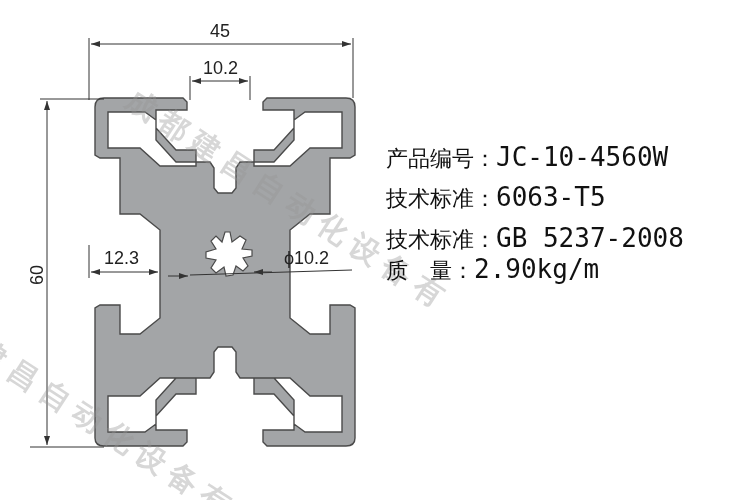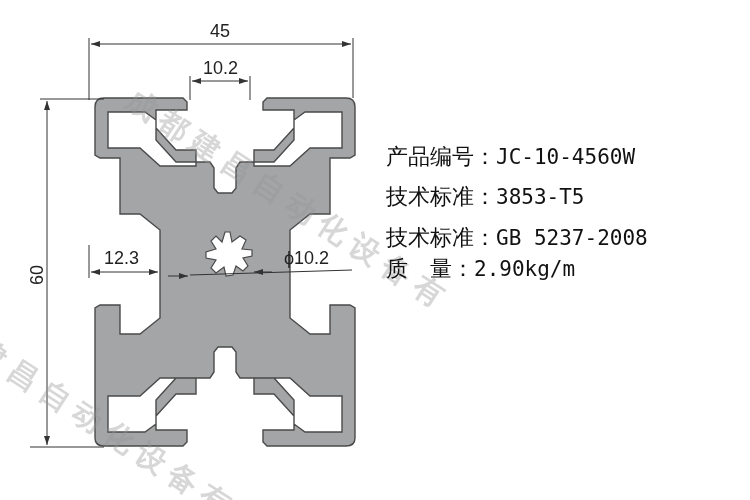--- a/index.html
+++ b/index.html
@@ -3,21 +3,21 @@
 <meta charset="utf-8">
 <style>
   html, body { margin: 0; padding: 0; background: #ffffff; }
   body { width: 750px; height: 500px; position: relative; overflow: hidden; font-family: "DejaVu Sans", sans-serif; }
   #stage { position: absolute; left: 0; top: 0; width: 750px; height: 500px; }
   .dim-text { font-family: "Liberation Sans", sans-serif; font-size: 18px; fill: #222; }
   .specs { position: absolute; left: 386px; top: 140px; }
   .spec-row { position: absolute; left: 0; white-space: nowrap; font-size: 22px; color: #111; height: 34px; line-height: 34px; }
   .spec-label { font-family: Liberation Serif, serif; display: inline-block; }
   .spec-colon { font-family: "DejaVu Serif", serif; display: inline-block; width: 22px; text-align: center; }
-  .spec-value { font-family: "DejaVu Sans Mono", monospace; display: inline-block; font-size: 21px; letter-spacing: 0px; }
+  .spec-value { font-family: "DejaVu Sans Mono", monospace; display: inline-block; font-size: 26px; letter-spacing: 0px; }
   .wm { position: absolute; font-family: "DejaVu Serif", serif; font-weight: bold; font-size: 30px; color: rgba(150,150,150,0.38); white-space: nowrap; transform-origin: 0 0; letter-spacing: 8px; pointer-events: none; }
 </style>
 </head>
 <body>
 
 <svg id="stage" viewBox="0 0 750 500" xmlns="http://www.w3.org/2000/svg">
   <defs>
     <marker id="arr" markerWidth="10" markerHeight="8" refX="9" refY="4" orient="auto-start-reverse" markerUnits="userSpaceOnUse">
       <path d="M0,1 L9,4 L0,7 Z" fill="#333"></path>
     </marker>
@@ -69,21 +69,21 @@
 </svg>
 
 <div class="wm" style="left:140px; top:80px; transform: rotate(33deg);">成都建昌自动化设备有</div>
 <div class="wm" style="left:-10px; top:330px; transform: rotate(33deg);">建昌自动化设备有限公司</div>
 
 <div class="specs">
   <div class="spec-row" style="top:0px;">
     <span class="spec-label">产品编号</span><span class="spec-colon">：</span><span class="spec-value">JC-10-4560W</span>
   </div>
   <div class="spec-row" style="top:40px;">
-    <span class="spec-label">技术标准</span><span class="spec-colon">：</span><span class="spec-value">3853-T5</span>
+    <span class="spec-label">技术标准</span><span class="spec-colon">：</span><span class="spec-value">6063-T5</span>
   </div>
   <div class="spec-row" style="top:81px;">
     <span class="spec-label">技术标准</span><span class="spec-colon">：</span><span class="spec-value">GB 5237-2008</span>
   </div>
   <div class="spec-row" style="top:112px;">
     <span class="spec-label" style="white-space:pre;">质    量</span><span class="spec-colon">：</span><span class="spec-value">2.90kg/m</span>
   </div>
 </div>
 
 </body></html>

